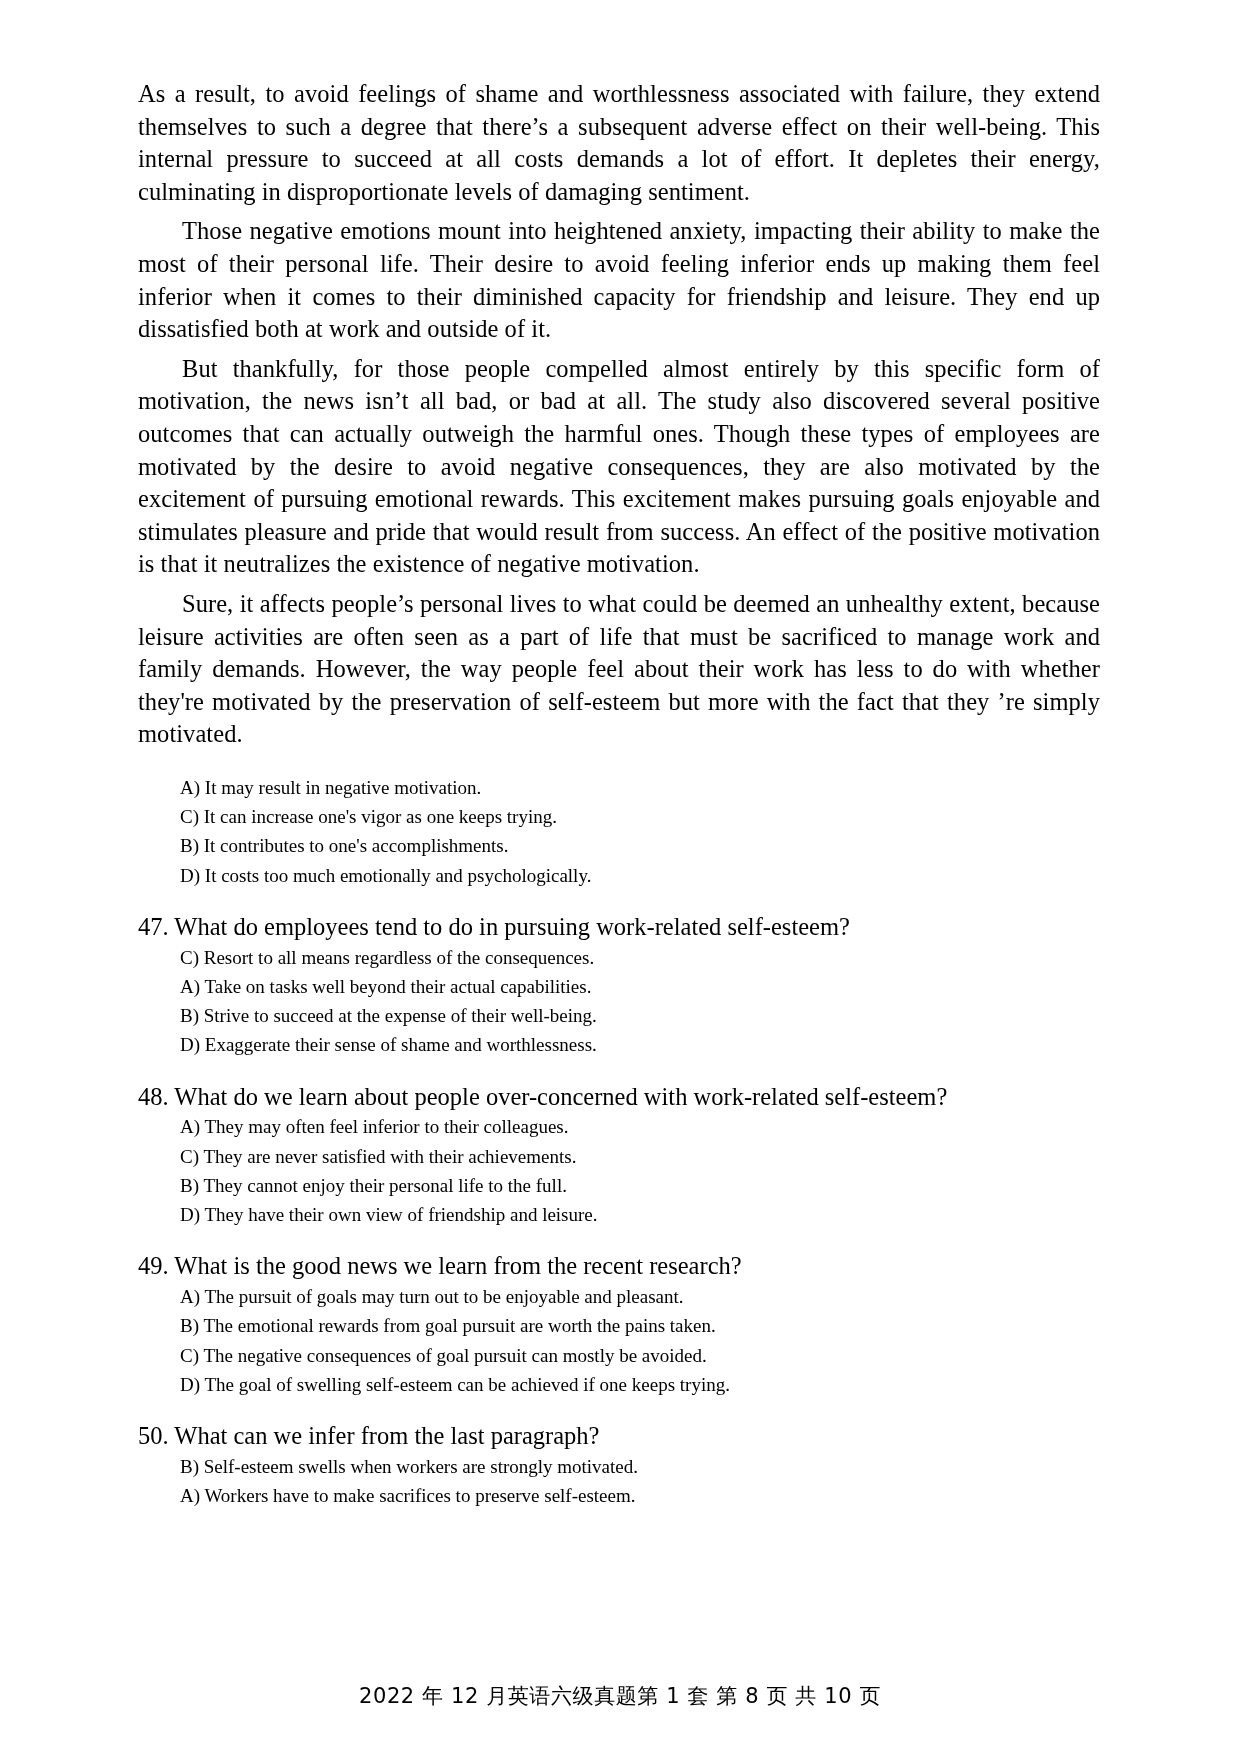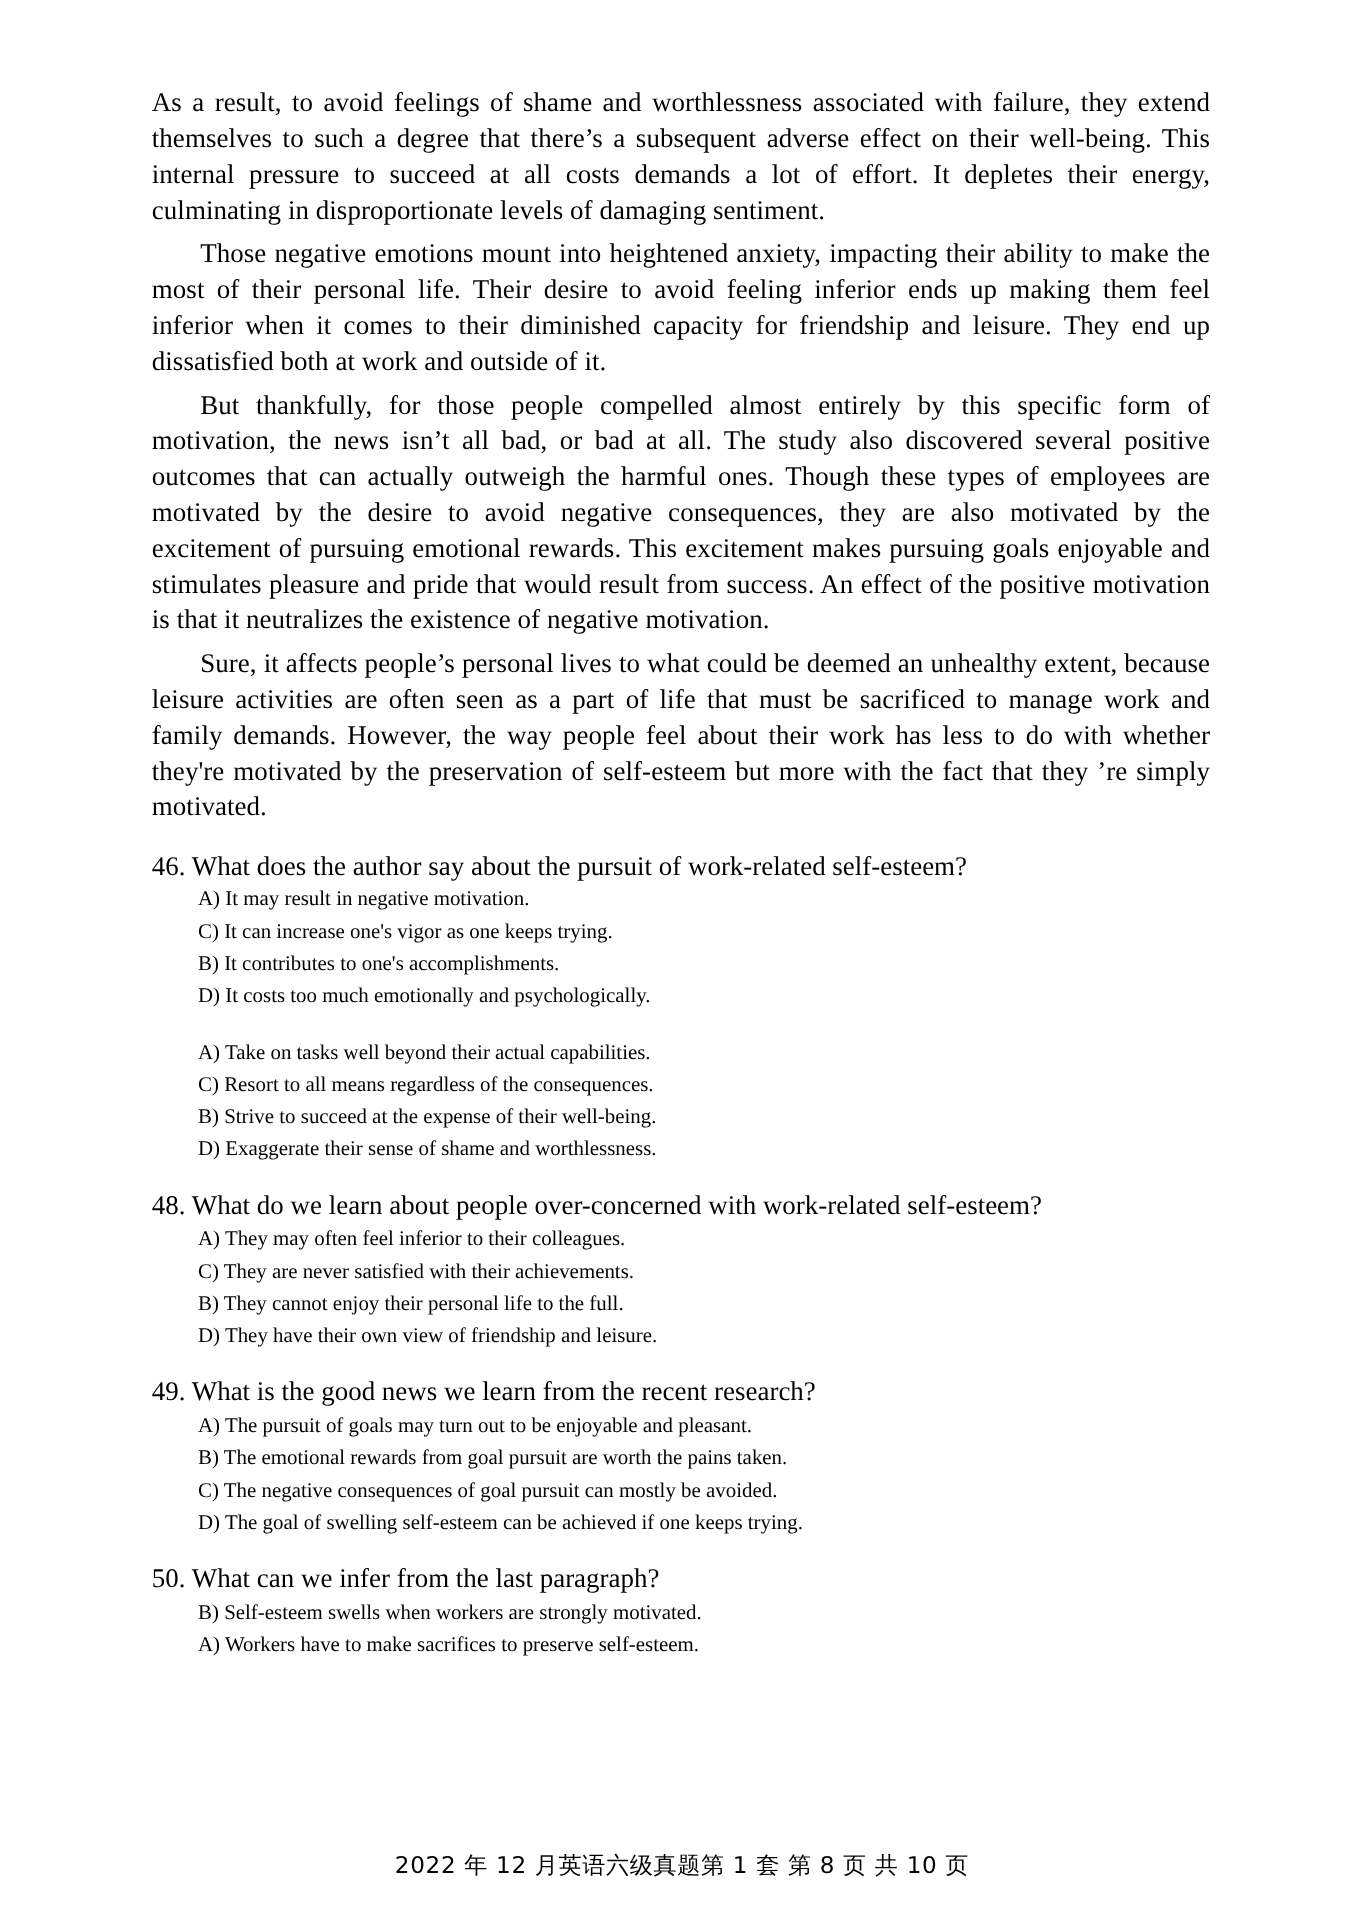--- a/index.html
+++ b/index.html
@@ -75,30 +75,30 @@
 <div class="page">
 
   <p class="passage">As a result, to avoid feelings of shame and worthlessness associated with failure, they extend themselves to such a degree that there’s a subsequent adverse effect on their well-being. This internal pressure to succeed at all costs demands a lot of effort. It depletes their energy, culminating in disproportionate levels of damaging sentiment.</p>
   <p class="passage indent">Those negative emotions mount into heightened anxiety, impacting their ability to make the most of their personal life. Their desire to avoid feeling inferior ends up making them feel inferior when it comes to their diminished capacity for friendship and leisure. They end up dissatisfied both at work and outside of it.</p>
   <p class="passage indent">But thankfully, for those people compelled almost entirely by this specific form of motivation, the news isn’t all bad, or bad at all. The study also discovered several positive outcomes that can actually outweigh the harmful ones. Though these types of employees are motivated by the desire to avoid negative consequences, they are also motivated by the excitement of pursuing emotional rewards. This excitement makes pursuing goals enjoyable and stimulates pleasure and pride that would result from success. An effect of the positive motivation is that it neutralizes the existence of negative motivation.</p>
   <p class="passage indent">Sure, it affects people’s personal lives to what could be deemed an unhealthy extent, because leisure activities are often seen as a part of life that must be sacrificed to manage work and family demands. However, the way people feel about their work has less to do with whether they're motivated by the preservation of self-esteem but more with the fact that they ’re simply motivated.</p>
 
   <div class="questions">
 
     <div class="q-block">
-      <div class="q-stem">46. What does the author say about the pursuit of work-related self-esteem?</div>
       <div class="q-opt">A) It may result in negative motivation.</div>
       <div class="q-opt">C) It can increase one's vigor as one keeps trying.</div>
       <div class="q-opt">B) It contributes to one's accomplishments.</div>
       <div class="q-opt">D) It costs too much emotionally and psychologically.</div>
     </div>
 
     <div class="q-block">
+      <div class="q-stem">47. What do employees tend to do in pursuing work-related self-esteem?</div>
+      <div class="q-opt">C) Resort to all means regardless of the consequences.</div>
       <div class="q-opt">A) Take on tasks well beyond their actual capabilities.</div>
-      <div class="q-opt">C) Resort to all means regardless of the consequences.</div>
       <div class="q-opt">B) Strive to succeed at the expense of their well-being.</div>
       <div class="q-opt">D) Exaggerate their sense of shame and worthlessness.</div>
     </div>
 
     <div class="q-block">
       <div class="q-stem">48. What do we learn about people over-concerned with work-related self-esteem?</div>
       <div class="q-opt">A) They may often feel inferior to their colleagues.</div>
       <div class="q-opt">C) They are never satisfied with their achievements.</div>
       <div class="q-opt">B) They cannot enjoy their personal life to the full.</div>
       <div class="q-opt">D) They have their own view of friendship and leisure.</div>

